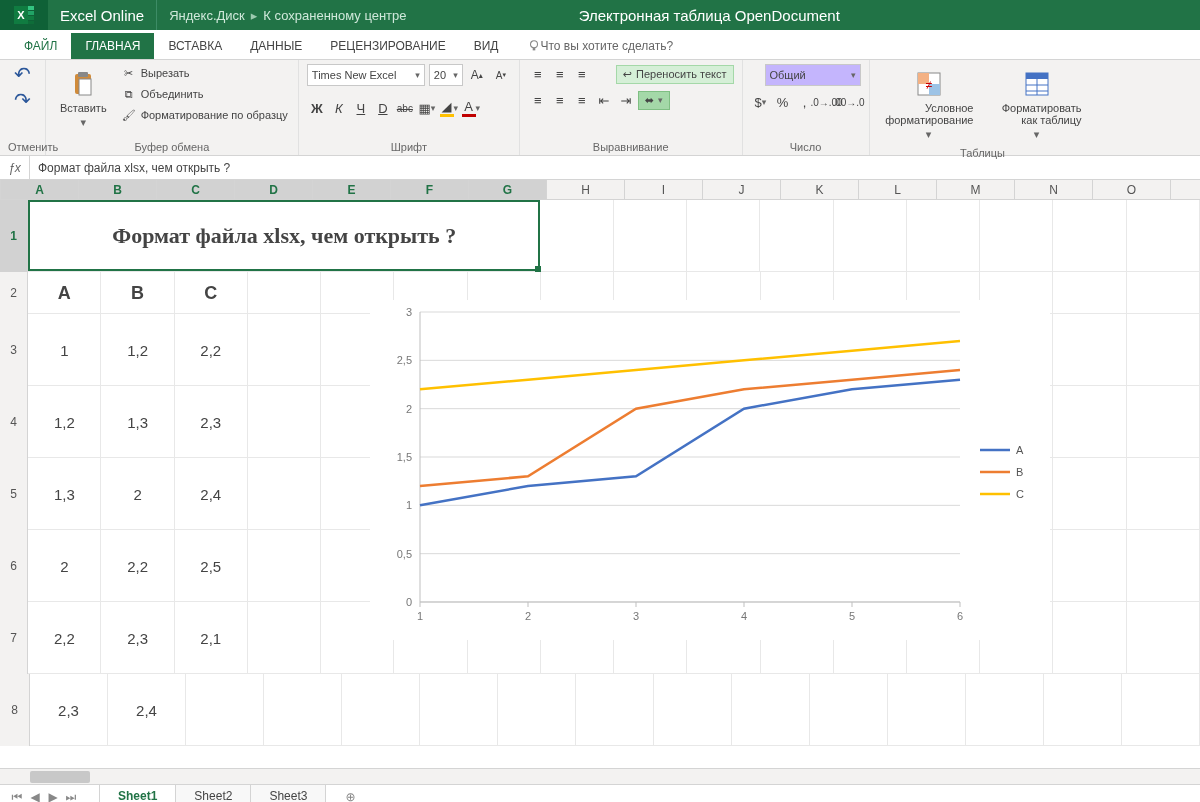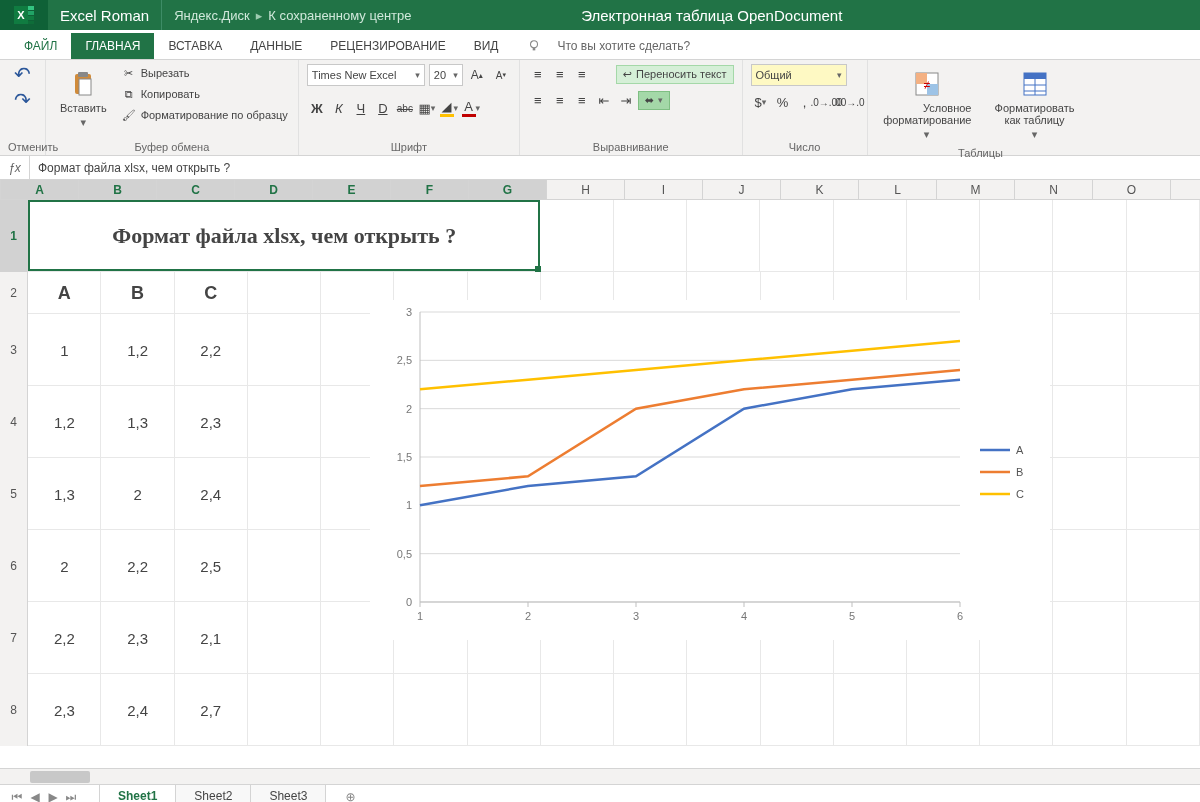--- a/index.html
+++ b/index.html
@@ -8,41 +8,41 @@
 .app-icon { width: 48px; height: 30px; background: #0f6137; display: flex; align-items: center; justify-content: center; }
 .app-icon svg { width: 24px; height: 24px; }
 .app-name { padding: 0 12px; font-size: 15px; border-right: 1px solid #3d8c66; height: 100%; display: flex; align-items: center; }
 .crumbs { padding: 0 12px; display: flex; align-items: center; gap: 6px; font-size: 13px; color: #cfe8da; }
 .crumbs .sep { color: #9dcbb0; }
 .doc-title { flex: 1; text-align: center; font-size: 15px; color: #fff; padding-right: 200px; }
 .tabbar { height: 30px; background: #fff; border-bottom: 1px solid #d4d4d4; display: flex; align-items: flex-end; padding-left: 10px; gap: 0; }
 .tab { padding: 6px 14px; font-size: 12px; color: #444; cursor: pointer; text-transform: uppercase; }
 .tab.file { color: #217346; }
 .tab.active { background: #217346; color: #fff; }
-.tell-me { display: flex; align-items: center; gap: 17px; padding: 6px 14px; color: #666; }
+.tell-me { display: flex; align-items: center; gap: 0; padding: 6px 14px; color: #666; }
 .bulb { width: 14px; height: 14px; }
 .ribbon { height: 96px; background: #f3f2f1; border-bottom: 1px solid #d4d4d4; display: flex; }
 .group { border-right: 1px solid #e1e1e1; padding: 4px 8px 2px 8px; display: flex; flex-direction: column; justify-content: space-between; }
 .group-body { display: flex; gap: 6px; align-items: flex-start; flex: 1; }
 .group-label { text-align: center; font-size: 11px; color: #666; padding-top: 2px; }
 .big-btn { display: flex; flex-direction: column; align-items: center; gap: 2px; padding: 4px 6px; cursor: pointer; }
 .big-btn .ico { width: 32px; height: 32px; display:flex; align-items:center; justify-content:center; }
 .big-btn span { font-size: 11px; }
 .vstack { display: flex; flex-direction: column; gap: 3px; }
 .small-item { display: flex; align-items: center; gap: 4px; font-size: 11px; cursor: pointer; padding: 1px 2px; }
 .small-item .si { width: 16px; height: 16px; display:inline-flex; align-items:center; justify-content:center; }
 .font-row { display: flex; gap: 4px; align-items:center; }
 .font-name { width: 118px; height: 22px; border: 1px solid #c8c8c8; background: #fff; font-size: 11px; padding: 2px 4px; display:flex; align-items:center; justify-content:space-between;}
 .font-size { width: 34px; height: 22px; border: 1px solid #c8c8c8; background: #fff; font-size: 11px; padding: 2px 4px; display:flex; align-items:center; justify-content:space-between;}
 .dd { font-size: 9px; color: #666; }
 .btn-row { display: flex; gap: 2px; align-items:center; margin-top:6px;}
 .rb { width: 20px; height: 20px; display:flex; align-items:center; justify-content:center; cursor:pointer; font-size: 13px;}
 .merge-btn { background: #a4d8a8; border: 1px solid #7fbf83; padding: 2px 6px; display:flex; align-items:center; gap:4px; font-size:11px; cursor:pointer;}
 .wrap-btn { background: #d5efd7; border: 1px solid #a4d8a8; padding: 2px 6px; display:flex; align-items:center; gap:4px; font-size:11px; cursor:pointer;}
-.numfmt { width: 96px; height: 22px; border: 1px solid #c8c8c8; background: #fef9c3; font-size: 11px; padding: 2px 4px; display:flex; align-items:center; justify-content:space-between;}
+.numfmt { width: 96px; height: 22px; border: 1px solid #c8c8c8; background: #c4b5fd; font-size: 11px; padding: 2px 4px; display:flex; align-items:center; justify-content:space-between;margin-left:14px;}
 .fbar { height: 24px; border-bottom: 1px solid #d4d4d4; display: flex; align-items: center; }
 .fx { width: 30px; text-align: center; font-style: italic; color: #666; border-right: 1px solid #d4d4d4; height:100%; display:flex; align-items:center; justify-content:center;}
 .fval { padding-left: 8px; font-size: 12px; color: #444; }
 .grid-area { position: relative; height: 588px; overflow: hidden; }
 .col-headers { display: flex; height: 20px; background: #f3f2f1; border-bottom: 1px solid #d4d4d4; }
 .corner { width: 30px; border-right: 1px solid #d4d4d4; background:#f3f2f1;}
 .ch { width: 78px; text-align:center; font-size: 12px; color:#555; border-right:1px solid #d4d4d4; display:flex; align-items:center; justify-content:center;}
 .ch.sel { background:#d2d2d2; font-weight:bold; color:#217346;}
 .rows { position: relative; }
 .row { display: flex; border-bottom: 1px solid #e8e8e8; }
@@ -73,21 +73,21 @@
   <div class="app-icon">
     <svg viewBox="0 0 24 24">
         <rect x="2" y="3" width="14" height="18" fill="#107c41"></rect>
         <text x="9" y="16" font-size="11" font-weight="bold" fill="#fff" text-anchor="middle">X</text>
         <rect x="16" y="3" width="6" height="4" fill="#33c481"></rect>
         <rect x="16" y="8" width="6" height="4" fill="#21a366"></rect>
         <rect x="16" y="13" width="6" height="4" fill="#107c41"></rect>
         <rect x="16" y="18" width="6" height="3" fill="#0e6d39"></rect>
       </svg>
   </div>
-  <div class="app-name">Excel Roman</div>
+  <div class="app-name">Excel Online</div>
   <div class="crumbs">
     <span>Яндекс.Диск</span>
     <span class="sep">▸</span>
     <span>К сохраненному центре</span>
   </div>
   <div class="doc-title">Электронная таблица OpenDocument</div>
 </div>
 
 <div class="tabbar">
   <div class="tab file">ФАЙЛ</div>
@@ -128,21 +128,21 @@
         <span>Вставить</span>
         <span class="dd">▾</span>
       </div>
       <div class="vstack">
         <div class="small-item">
             <span class="si">✂</span>
             <span>Вырезать</span>
           </div>
         <div class="small-item">
             <span class="si">⧉</span>
-            <span>Копировать</span>
+            <span>Объединить</span>
           </div>
         <div class="small-item">
             <span class="si">🖌</span>
             <span>Форматирование по образцу</span>
           </div>
       </div>
     </div>
     <div class="group-label">Буфер обмена</div>
   </div>
 
@@ -241,21 +241,21 @@
       <div class="big-btn">
         <div class="ico">
             <svg width="28" height="28" viewBox="0 0 28 28">
               <rect x="3" y="3" width="22" height="22" fill="#fff" stroke="#4472c4"></rect>
               <rect x="3" y="3" width="22" height="6" fill="#4472c4"></rect>
               <line x1="3" y1="15" x2="25" y2="15" stroke="#4472c4"></line>
               <line x1="3" y1="21" x2="25" y2="21" stroke="#4472c4"></line>
               <line x1="14" y1="3" x2="14" y2="25" stroke="#4472c4"></line>
             </svg>
           </div>
-        <span style="text-align:center; max-width:90px;">Форматировать как таблицу</span>
+        <span style="text-align:right; max-width:90px;">Форматировать как таблицу</span>
           <span class="dd">▾</span>
       </div>
     </div>
     <div class="group-label">Таблицы</div>
   </div>
 </div>
 
 <div class="fbar">
   <div class="fx">ƒx</div>
   <div class="fval">Формат файла xlsx, чем открыть ?</div>
@@ -408,21 +408,20 @@
         <div class="cell" style="height:72px"></div>
         <div class="cell" style="height:72px"></div>
         <div class="cell" style="height:72px"></div>
         <div class="cell" style="height:72px"></div>
         <div class="cell" style="height:72px"></div>
       </div>
       <div class="row" style="height: 72px;">
         <div class="rh" style="height: 72px;">8</div>
         <div class="cell" style="height:72px">2,3</div>
         <div class="cell" style="height:72px">2,4</div>
-        <div class="cell" style="height:72px">2,7</div>
         <div class="cell" style="height:72px"></div>
         <div class="cell" style="height:72px"></div>
         <div class="cell" style="height:72px"></div>
         <div class="cell" style="height:72px"></div>
         <div class="cell" style="height:72px"></div>
         <div class="cell" style="height:72px"></div>
         <div class="cell" style="height:72px"></div>
         <div class="cell" style="height:72px"></div>
         <div class="cell" style="height:72px"></div>
         <div class="cell" style="height:72px"></div>

